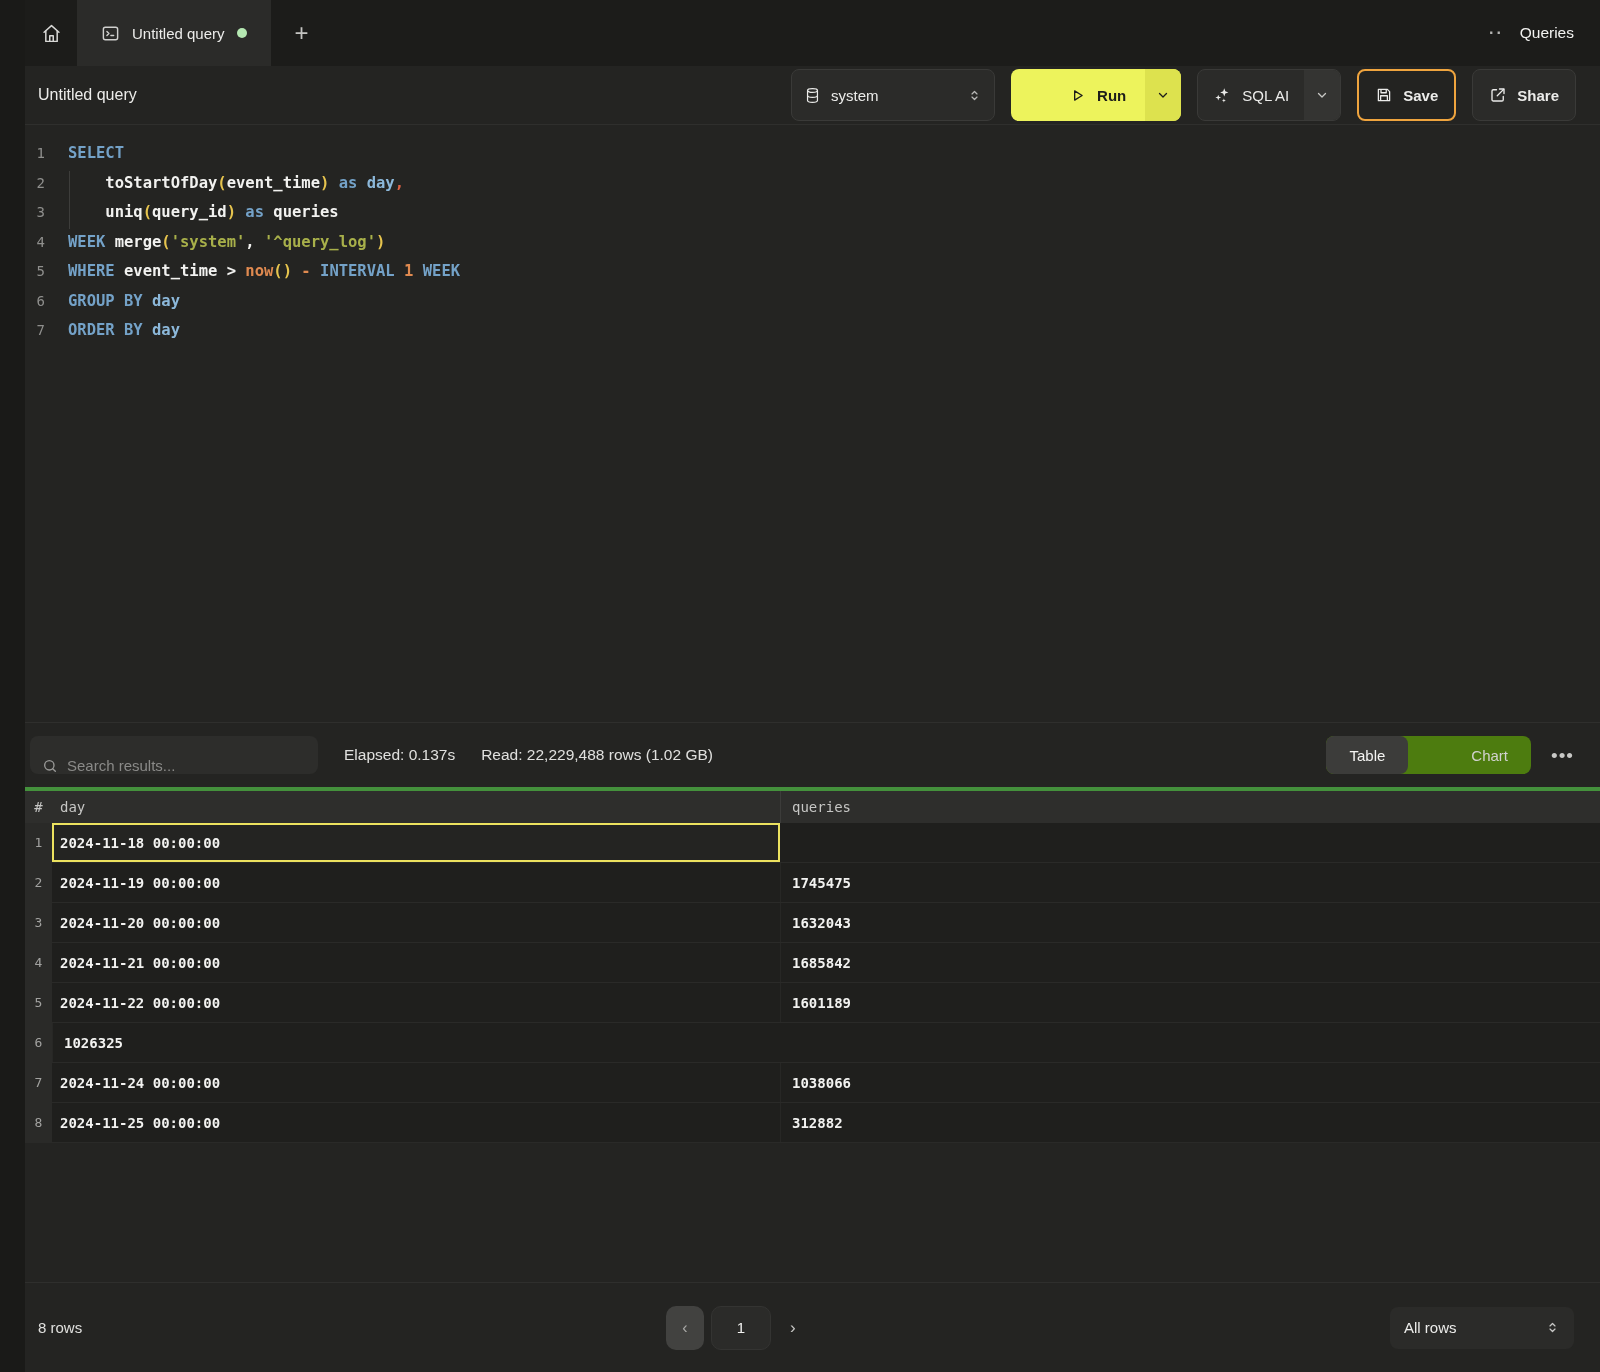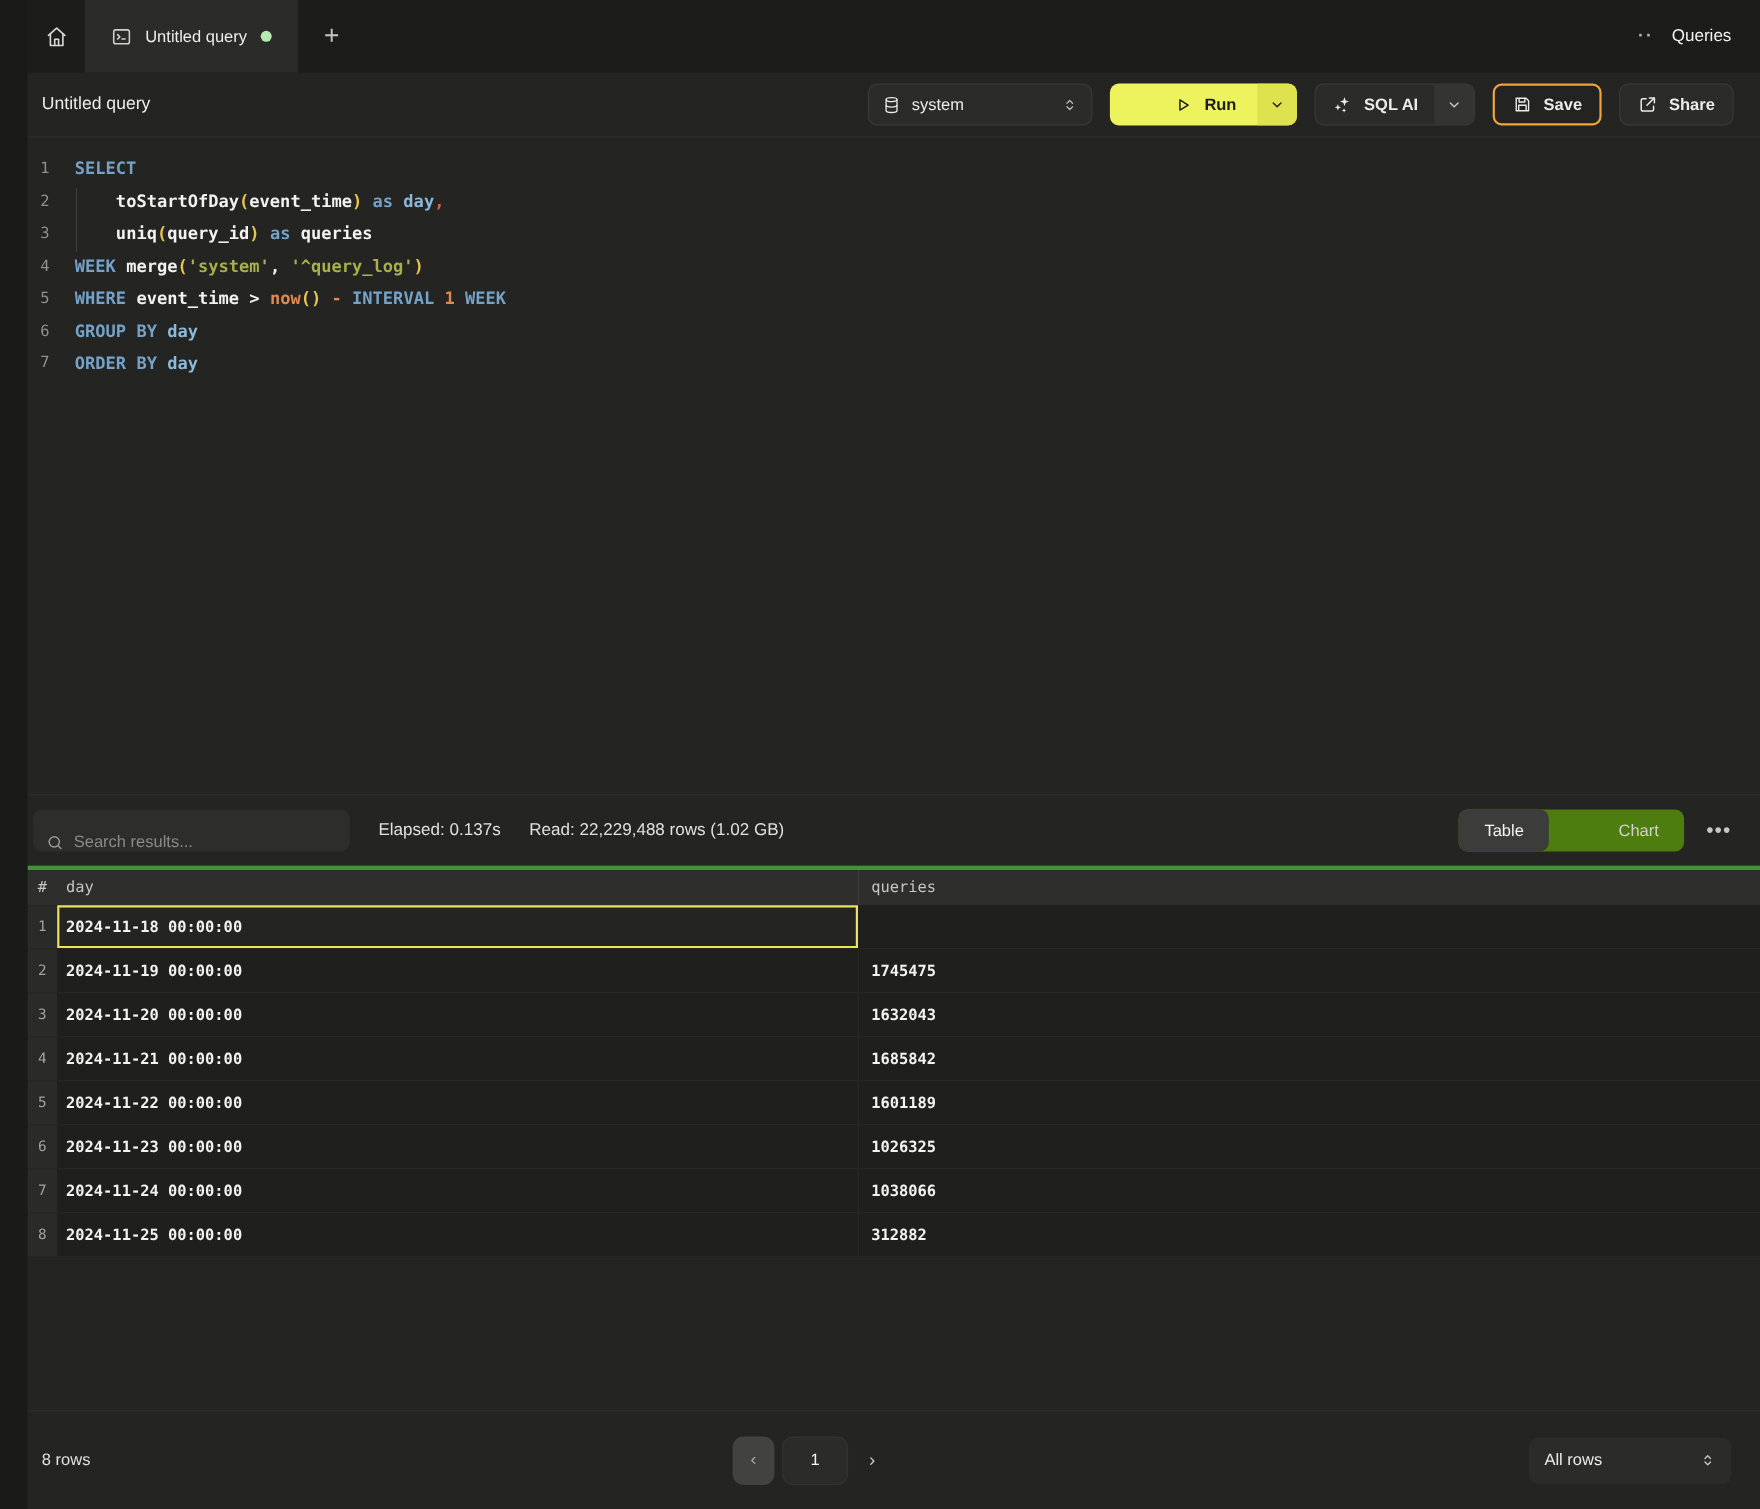--- a/index.html
+++ b/index.html
@@ -30,28 +30,28 @@
   .tab-dot{ width:10px; height:10px; border-radius:50%; background:var(--dot-green); }
   .plus-btn{ width:62px; display:flex; align-items:center; justify-content:center; color:#c4c4c2; font-size:24px; font-weight:300; cursor:pointer; }
   .topbar-right{ margin-left:auto; display:flex; align-items:center; gap:16px; padding-right:26px; }
   .drag-dots{ color:#b4b4b2; font-size:16px; font-weight:700; letter-spacing:2px; cursor:pointer; }
   .queries-label{ color:#f2f2f0; font-size:15.5px; cursor:pointer; }
 
   
   .query-header{ height:59px; flex:none; border-bottom:1px solid var(--divider); display:flex; align-items:center; padding:0 24px 0 13px; }
   .page-title{ font-size:16px; color:var(--text); }
   .controls{ margin-left:auto; display:flex; align-items:center; gap:16px; }
-  .ctl{ height:38px; border-radius:8px; display:flex; align-items:center; font-size:15px; color:var(--text); cursor:pointer; }
+  .ctl{ height:52px; border-radius:8px; display:flex; align-items:center; font-size:15px; color:var(--text); cursor:pointer; }
   .db-select{ background:var(--btn-bg); border:1px solid var(--btn-border); min-width:204px; padding:0 12px; gap:10px; }
   .db-select .updown{ margin-left:auto; color:#b8b8b6; }
   .split{ overflow:hidden; padding:0; }
   .run-btn{ background:var(--run-yellow); color:#1d1d1a; font-weight:700; }
   .run-main{ display:flex; align-items:center; gap:11px; padding:0 19px; height:100%;margin-left:39px; }
   .run-chev{ width:36px; height:100%; background:var(--run-yellow-dark); display:flex; align-items:center; justify-content:center; }
-  .sqlai-btn{ background:var(--btn-bg); border:1px solid var(--btn-border); font-weight:700;text-align:right; }
+  .sqlai-btn{ background:var(--btn-bg); border:1px solid var(--btn-border); font-weight:400;text-align:right; }
   .sqlai-main{ display:flex; align-items:center; gap:11px; padding:0 15px; height:100%; }
   .sqlai-chev{ width:36px; height:100%; background:#343432; display:flex; align-items:center; justify-content:center; color:#c8c8c6; }
   .save-btn{ background:#232321; border:2px solid var(--save-border); gap:10px; padding:0 16px; font-weight:600; }
   .share-btn{ background:var(--btn-bg); border:1px solid var(--btn-border); gap:10px; padding:0 16px; font-weight:600; }
 
   
   .editor{ height:597px; flex:none; position:relative; padding-top:14px;
            font-family:"DejaVu Sans Mono", monospace; font-size:15.5px; font-weight:700; }
   .code-line{ display:flex; height:29.5px; line-height:29.5px; white-space:pre; }
   .line-number{ width:20px; flex:none; text-align:right; color:#8f8f8d; font-size:14px; font-weight:400; }
@@ -267,21 +267,20 @@
           <div class="cell cell-day">2024-11-21 00:00:00</div>
           <div class="cell cell-queries">1685842</div>
         </div>
         <div class="trow">
           <div class="row-num">5</div>
           <div class="cell cell-day">2024-11-22 00:00:00</div>
           <div class="cell cell-queries">1601189</div>
         </div>
         <div class="trow">
           <div class="row-num">6</div>
-          <div class="cell cell-day">2024-11-23 00:00:00</div>
           <div class="cell cell-queries">1026325</div>
         </div>
         <div class="trow">
           <div class="row-num">7</div>
           <div class="cell cell-day">2024-11-24 00:00:00</div>
           <div class="cell cell-queries">1038066</div>
         </div>
         <div class="trow">
           <div class="row-num">8</div>
           <div class="cell cell-day">2024-11-25 00:00:00</div>

